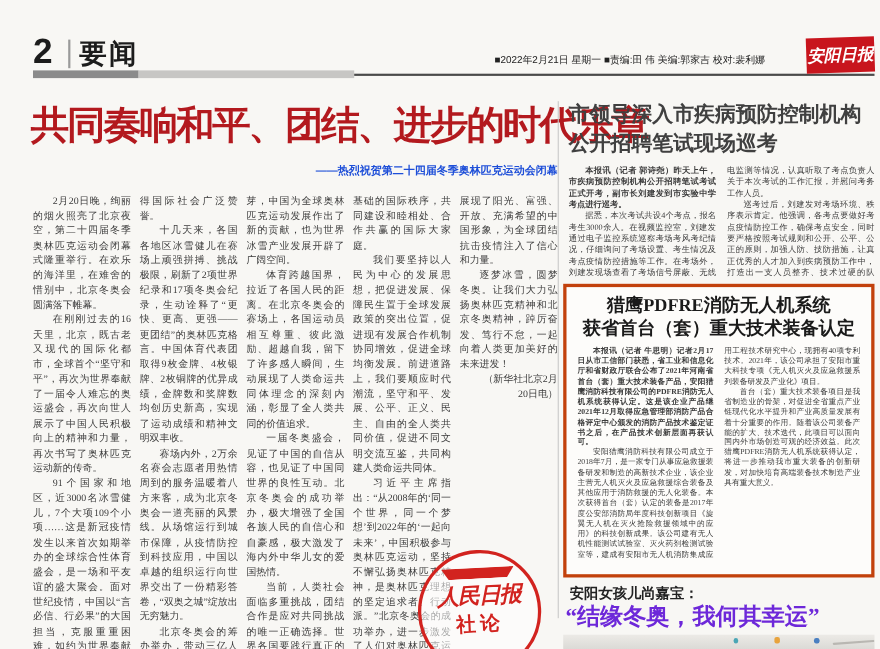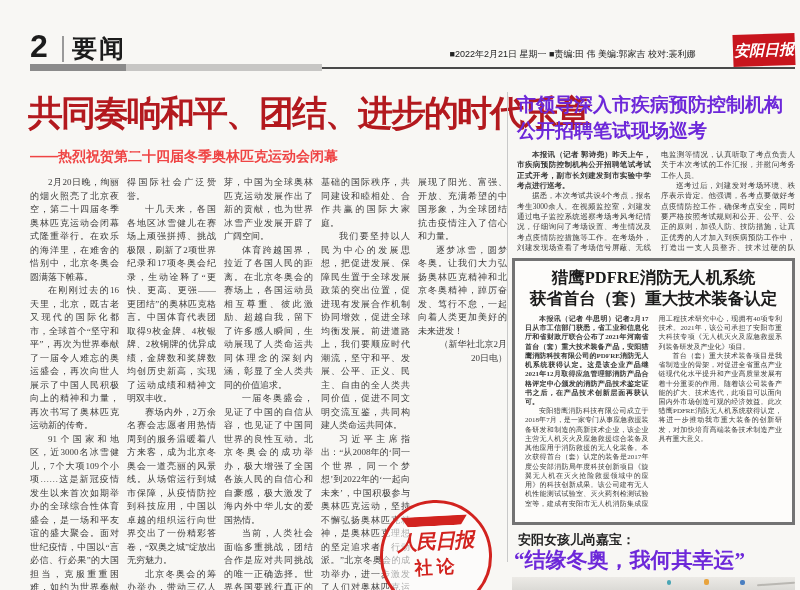--- a/index.html
+++ b/index.html
@@ -22,52 +22,52 @@
   .header-meta { left:420px; top:48px; width:305px; text-align:center; font-size:9px; color:#222; font-family:"Liberation Sans","DejaVu Sans",sans-serif; }
   .masthead { left:733px; top:34px; width:62px; height:32px; background:#c8151d; color:#fff;
     display:flex; align-items:center; justify-content:center;
     font-size:15px; font-weight:bold; font-style:italic; letter-spacing:0px;
     transform:rotate(-2deg); font-family:"Liberation Serif","DejaVu Serif",serif; }
 
   
   .main-headline { left:28px; top:90px; width:480px; text-align:center;
     font-family:"Liberation Sans","DejaVu Sans",sans-serif; font-weight:900;
     font-size:35px; letter-spacing:-2px; color:#b3191e; white-space:nowrap; }
-  .main-subhead { left:30px; top:148px; width:477px; text-align:left;
+  .main-subhead { left:30px; top:148px; width:477px; text-align:right;
     font-family:"Liberation Sans","DejaVu Sans",sans-serif; font-weight:bold;
-    font-size:14px; color:#ef4444; }
+    font-size:10px; color:#1d4ed8; }
   .main-body { left:30px; top:176px; width:477px; height:460px;
     column-count:5; column-gap:8px; column-fill:auto;
     font-size:9px; line-height:1.5; text-align:justify; color:#3c3c3c; }
   .main-body p { text-indent:2em; }
   .credit { text-align:right; font-size:9px; color:#3c3c3c; }
 
   
   .seal { left:380px; top:500px; width:112px; height:112px; border:3px solid #d2231f;
     border-radius:50%; transform:rotate(-3deg); display:flex; flex-direction:column;
     align-items:center; padding-top:8px; background:rgba(255,255,255,.55); }
   .seal-roof { width:66px; height:15px; background:#d2231f;
     clip-path:polygon(10% 100%, 0 35%, 100% 35%, 90% 100%); }
   .seal-title { font-size:20px; font-weight:900; font-style:italic; color:#d2231f; letter-spacing:-1px; margin-top:2px; }
   .seal-sub { font-size:18px; font-weight:900; color:#d2231f; letter-spacing:4px; }
 
   
   .v-rule { left:507px; top:92px; width:1px; height:470px; background:#c9c9c9; }
 
   .exam-headline { left:517px; top:92px; width:280px;
     font-family:"Liberation Sans","DejaVu Sans",sans-serif; font-weight:900;
-    font-size:19px; line-height:1.35; color:#6d28d9; letter-spacing:0px; }
+    font-size:19px; line-height:1.35; color:#404040; letter-spacing:0px; }
   .exam-body { left:517px; top:150px; width:278px; height:104px; overflow:hidden;
     column-count:2; column-gap:10px; column-fill:auto;
     font-size:7.5px; line-height:1.38; text-align:justify; color:#3c3c3c; }
   .exam-body p { text-indent:2em; }
   .lead { font-weight:bold; }
 
   .drone-box { left:512px; top:258px; width:283px; height:267px;
-    border:3px solid #737373; background:#fdfcfa; padding:6px 10px 4px; overflow:hidden; }
+    border:3px solid #c2410c; background:#fdfcfa; padding:6px 10px 4px; overflow:hidden; }
   .drone-headline { text-align:center; font-weight:900; font-size:16.5px; line-height:1.3;
     color:#1a1a1a; font-family:"Liberation Serif","DejaVu Serif",serif; margin-bottom:5px; }
   .drone-body { height:200px; overflow:hidden; column-count:2; column-gap:10px; column-fill:auto;
     font-size:7px; line-height:1.32; text-align:justify; color:#3c3c3c; }
   .drone-body p { text-indent:2em; }
 
   .girl-kicker { left:518px; top:531px; width:277px; font-size:13px; font-weight:bold; color:#222; }
   .girl-headline { left:514px; top:546px; width:283px; font-size:21px; font-weight:900;
     color:#6d28d9; letter-spacing:0px; font-family:"Liberation Serif","DejaVu Serif",serif; white-space:nowrap; }
   .girl-photo { left:512px; top:577px; width:283px; height:13px;

